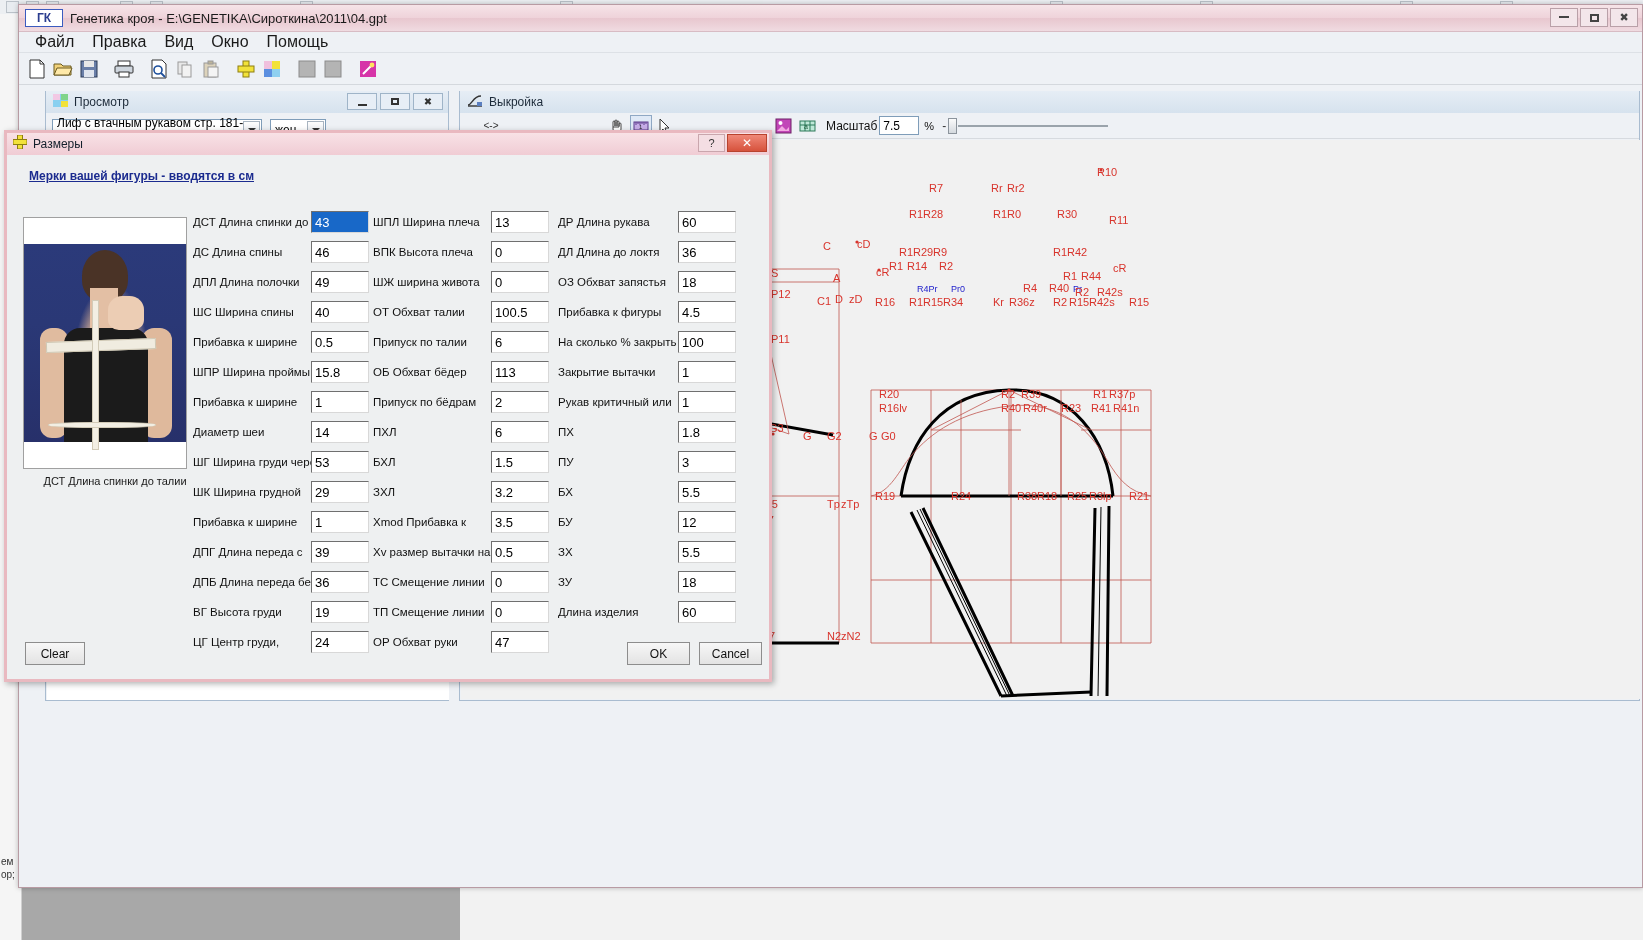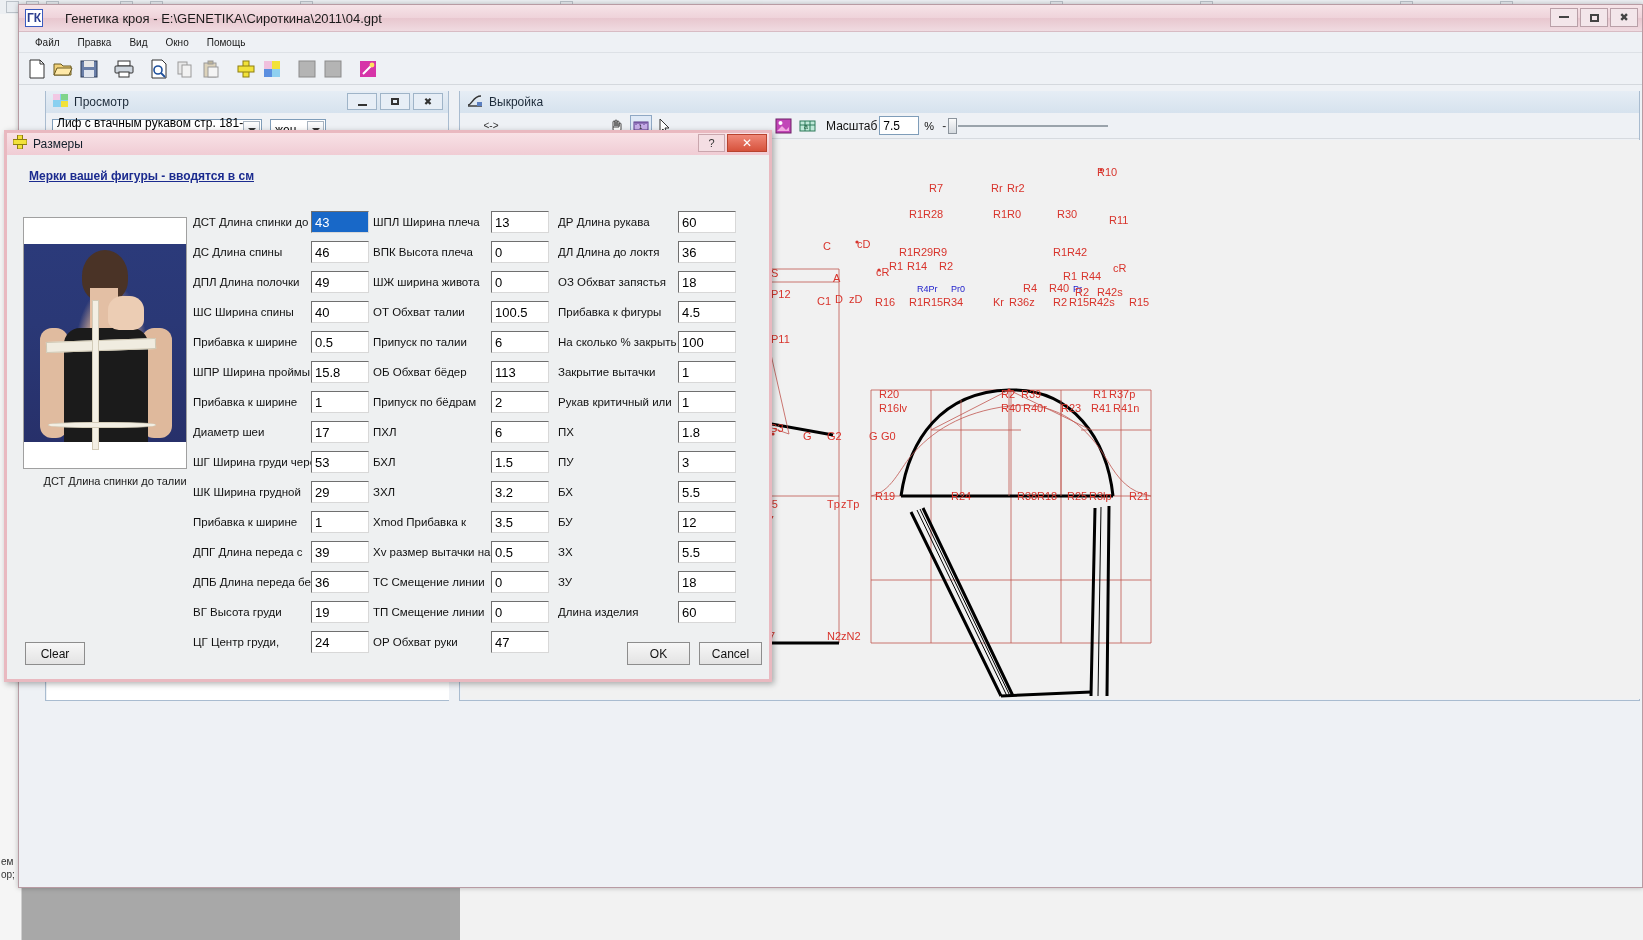--- a/index.html
+++ b/index.html
@@ -55,21 +55,21 @@
   }
   .app-titlebar {
     height: 27px;
     background: linear-gradient(180deg,#f6e4e8 0%, #efd3da 48%, #e8c7cf 52%, #f0dbe1 100%);
     border-bottom: 1px solid #d8bcc4;
     display: flex; align-items: center;
     padding-left: 6px;
     position: relative;
   }
   .app-icon {
-    width: 18px; height: 18px; margin-right: 22px;
+    width: 38px; height: 18px; margin-right: 7px;
     border: 1px solid #3b5bbf; background: #fff;
     color: #2b3d8f; font-size: 12px; font-weight: bold;
     display: flex; align-items: center; justify-content: center;
     line-height: 1;
   }
   .app-title { font-size: 13px; color: #1a1a1a; }
   .win-btns { position: absolute; right: 4px; top: 3px; display: flex; gap: 2px; }
   .win-btn {
     width: 28px; height: 19px;
     border: 1px solid #b9a0a8; background: #f3e6ea;
@@ -78,21 +78,21 @@
   }
   .win-btn .m-glyph { display:block; width:10px; height:3px; border-bottom:2px solid #444; margin-top:-3px;}
   .win-btn .r-glyph { display:block; width:9px; height:8px; border:2px solid #444; }
 
   .menubar {
     height: 21px; display: flex; align-items: center;
     padding-left: 8px; gap: 2px;
     background: #eef1f5;
     border-bottom: 1px solid #dde1e6;
   }
-  .menu-item { font-size: 10px; color: #1a1a1a; padding: 2px 8px; cursor: default; }
+  .menu-item { font-size: 16px; color: #1a1a1a; padding: 2px 8px; cursor: default; }
 
   .toolbar {
     height: 32px; display: flex; align-items: center; gap: 2px;
     padding: 2px 6px; background: #eef1f5;
     border-bottom: 1px solid #d4d8dd;
   }
   .tb-btn {
     width: 24px; height: 24px;
     border: 1px solid transparent;
     display: flex; align-items: center; justify-content: center;
@@ -806,21 +806,21 @@
         <div class="field-row">
             <span class="field-label">ШПР Ширина проймы</span>
             <span class="field-input">15.8</span>
           </div>
         <div class="field-row">
             <span class="field-label">Прибавка к ширине</span>
             <span class="field-input">1</span>
           </div>
         <div class="field-row">
             <span class="field-label">Диаметр шеи</span>
-            <span class="field-input">17</span>
+            <span class="field-input">14</span>
           </div>
         <div class="field-row">
             <span class="field-label">ШГ Ширина груди через</span>
             <span class="field-input">53</span>
           </div>
         <div class="field-row">
             <span class="field-label">ШК Ширина грудной</span>
             <span class="field-input">29</span>
           </div>
         <div class="field-row">

